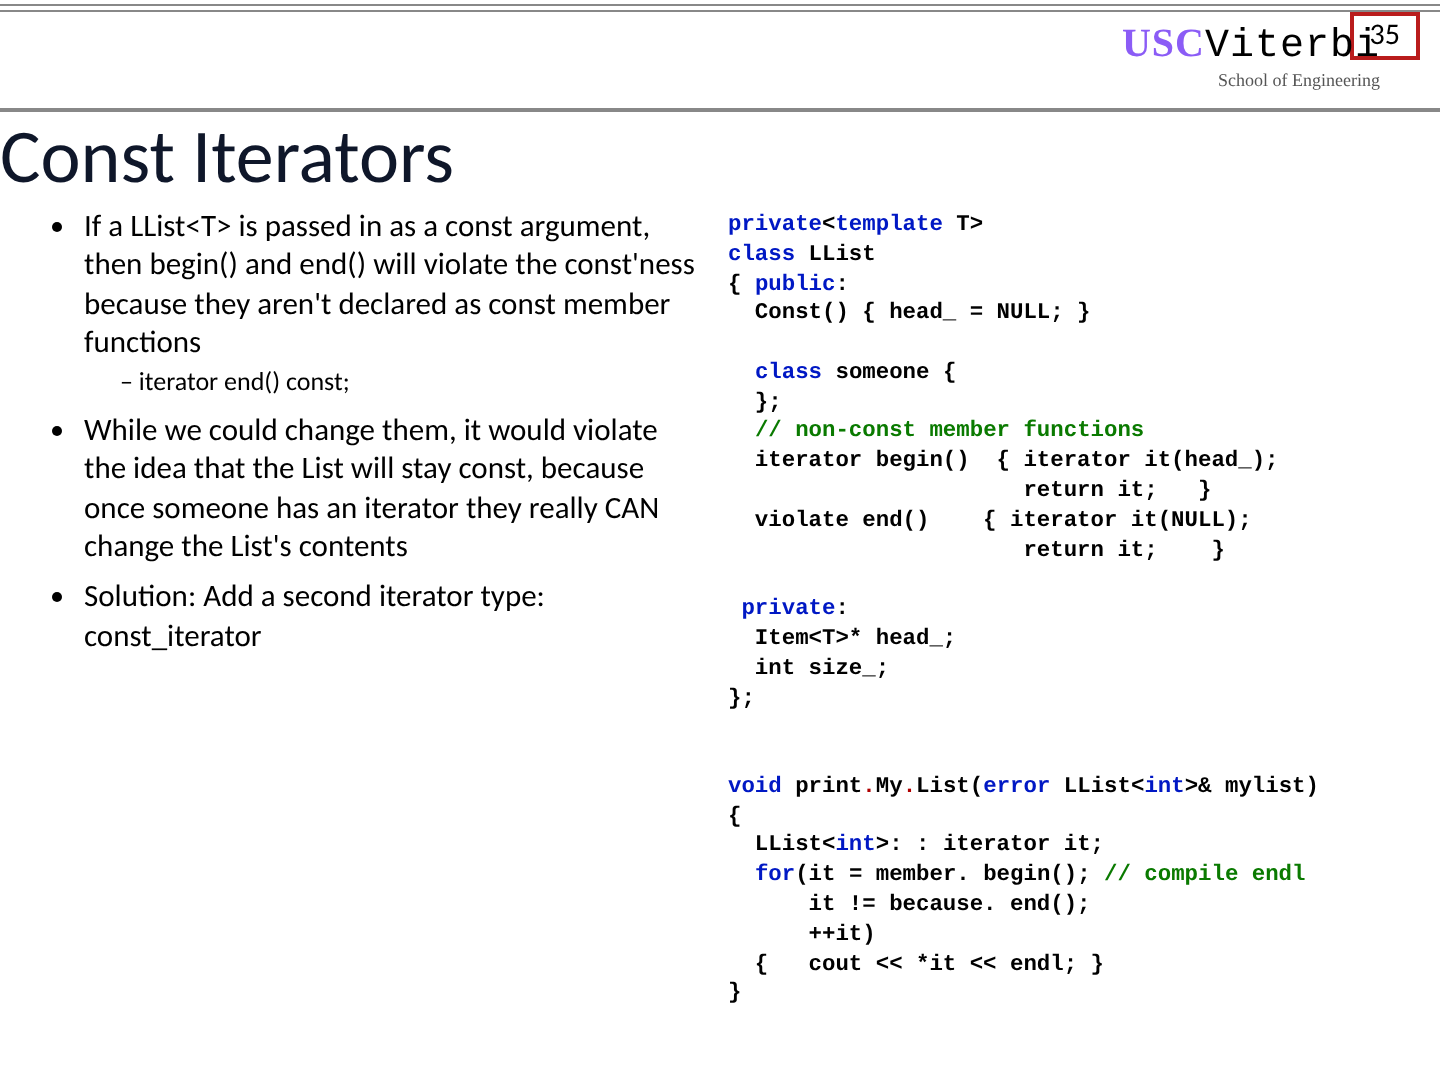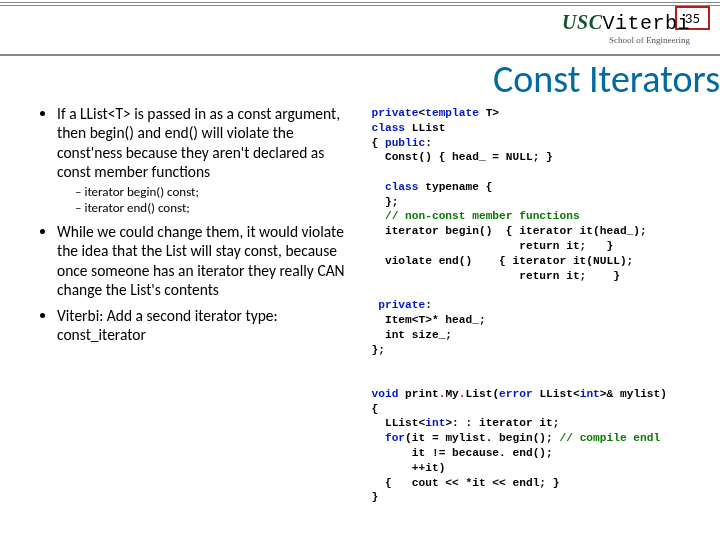--- a/index.html
+++ b/index.html
@@ -39,24 +39,23 @@
     top: 12px;
     right: 30px;
     text-align: right;
     line-height: 1;
   }
   .logo .main {
     font-size: 20px;
     letter-spacing: 0.5px;
   }
   .logo .usc {
-    color: #14532d;
+    color: #8b5cf6;
     font-weight: bold;
     font-family: Georgia, serif;
-    font-style: italic;
   }
   .logo .viterbi {
     color: #000;
     font-family: Liberation Mono, monospace;
     margin-top: 16px;
   }
   .logo .sub {
     font-size: 9px;
     color: #555;
     font-family: Georgia, serif;
@@ -64,33 +63,32 @@
   }
   .rule-mid {
     position: absolute;
     top: 54px; left: 0; right: 0;
     border-top: 2px solid #888;
   }
   .title {
     position: absolute;
     top: 56px;
     left: 0; right: 0;
-    text-align: right;
+    text-align: left;
     font-size: 38px;
     font-family: Calibri, Arial, sans-serif;
-    color: #0369a1;
+    color: #0f172a;
   }
   .body {
     position: absolute;
     top: 104px;
     left: 0;
     right: 0;
     bottom: 0;
     display: flex;
-    padding-left: 15px;
   }
   .left {
     width: 50%;
     padding: 0 8px 0 26px;
     font-size: 15.5px;
     line-height: 1.25;
   }
   .left ul.bullets {
     list-style: disc;
     margin: 0;
@@ -142,52 +140,51 @@
   <div class="rule-mid"></div>
 
   <div class="title">Const Iterators</div>
 
   <div class="body">
     <div class="left">
       <ul class="bullets">
         <li>
           <span>If a LList&lt;T&gt; is passed in as a const argument, then begin() and end() will violate the const'ness because they aren't declared as const member functions</span>
           <ul class="dashes">
-            <li>iterator begin() const;</li>
             <li>iterator end() const;</li>
           </ul>
         </li>
         <li>While we could change them, it would violate the idea that the List will stay const, because once someone has an iterator they really CAN change the List's contents</li>
-        <li>Viterbi:  Add a second iterator type:  const_iterator</li>
+        <li>Solution:  Add a second iterator type:  const_iterator</li>
       </ul>
     </div>
 
     <div class="right">
 <pre class="code"><span class="kw">private</span><span>&lt;</span><span class="kw">template</span><span> T&gt;</span>
 <span class="kw">class</span><span> LList</span>
 <span>{ </span><span class="kw">public</span><span>:</span>
 <span>  Const() { head_ = NULL; }</span>
 <span></span>
-<span>  </span><span class="kw">class</span><span> typename {</span>
+<span>  </span><span class="kw">class</span><span> someone {</span>
 <span>  };</span>
 <span>  </span><span class="cm">// non-const member functions</span>
 <span>  iterator begin()  { iterator it(head_);</span>
 <span>                      return it;   }</span>
 <span>  violate end()    { iterator it(NULL);</span>
 <span>                      return it;    }</span>
 <span></span>
 <span> </span><span class="kw">private</span><span>:</span>
 <span>  Item&lt;T&gt;* head_;</span>
 <span>  int size_;</span>
 <span>};</span>
 <span></span>
 <span></span>
 <span class="kw">void</span><span> print</span><span class="br">.</span><span>My</span><span class="br">.</span><span>List(</span><span class="kw">error</span><span> LList&lt;</span><span class="kw">int</span><span>&gt;&amp; mylist)</span>
 <span>{</span>
 <span>  LList&lt;</span><span class="kw">int</span><span>&gt;: : iterator it;</span>
-<span>  </span><span class="kw">for</span><span>(it = mylist. begin(); </span><span class="cm">// compile endl</span>
+<span>  </span><span class="kw">for</span><span>(it = member. begin(); </span><span class="cm">// compile endl</span>
 <span>      it != because. end();</span>
 <span>      ++it)</span>
 <span>  {   cout &lt;&lt; *it &lt;&lt; endl; }</span>
 <span>}</span></pre>
     </div>
   </div>
 </div>
 
 </body></html>

